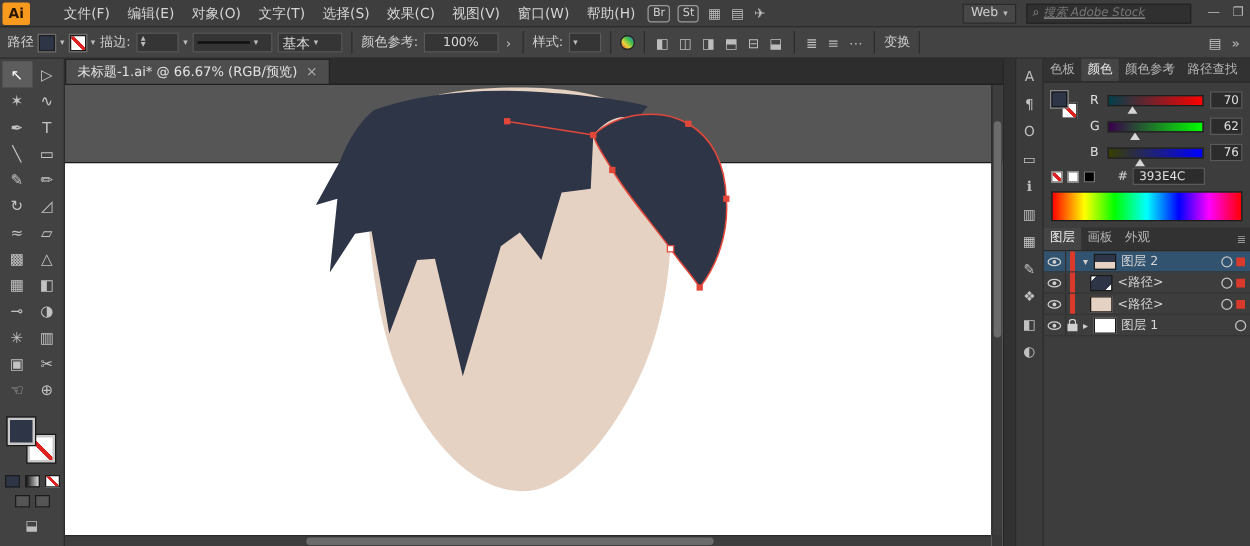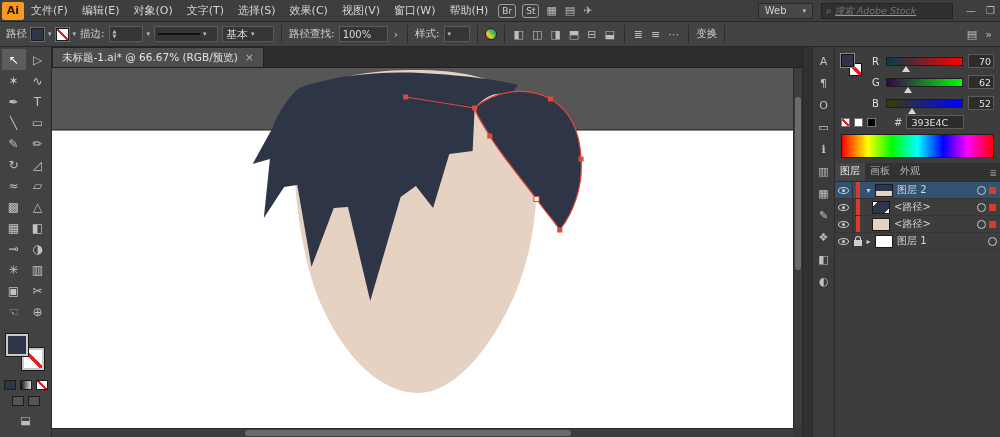--- a/index.html
+++ b/index.html
@@ -1,26 +1,26 @@
 <!DOCTYPE html>
 <html><head>
 <meta charset="utf-8">
 <style>
   * { box-sizing: border-box; margin: 0; padding: 0; }
   html,body { width:1000px; height:437px; overflow:hidden; }
   body { background:#3c3c3c; font-family:"DejaVu Sans","Liberation Sans",sans-serif; font-size:11px; color:#d8d8d8; }
 
   
   .menubar { height:22px; display:flex; align-items:center; background:#3e3e3e; border-bottom:1px solid #262626; padding-left:2px; }
-  .ai-logo { width:22px; height:18px; background:#f79a1e; color:#2b1700; font-weight:bold; font-size:11px; display:flex; align-items:center; justify-content:center; border-radius:2px; margin-right:0; }
+  .ai-logo { width:22px; height:18px; background:#f79a1e; color:#2b1700; font-weight:bold; font-size:11px; display:flex; align-items:center; justify-content:center; border-radius:2px; margin-right:20px; }
   .menu-item { padding:0 7px; line-height:21px; font-size:11px; color:#d4d4d4; white-space:nowrap; }
   .badge { border:1px solid #9a9a9a; border-radius:3px; font-size:9px; height:14px; line-height:12px; padding:0 3px; margin:0 3px; color:#cfcfcf; }
   .mb-icon { color:#b9b9b9; font-size:11px; padding:0 4px; }
   .mb-right { margin-left:auto; display:flex; align-items:center; }
-  .workspace { display:flex; align-items:center; gap:16px; background:#474747; border:1px solid #2a2a2a; height:16px; padding:0 6px; font-size:10px; color:#cfcfcf; margin-right:8px; }
+  .workspace { display:flex; align-items:center; gap:4px; background:#474747; border:1px solid #2a2a2a; height:16px; padding:0 6px; font-size:10px; color:#cfcfcf; margin-right:8px; }
   .search-box { display:flex; align-items:center; background:#303030; border:1px solid #222; height:16px; width:132px; padding:0 4px; margin-right:8px; }
   .search-box .mag { color:#8f8f8f; font-size:10px; margin-right:3px; }
   .search-box input { background:transparent; border:0; outline:none; color:#9a9a9a; font-style:italic; font-size:9.5px; width:100%; font-family:inherit;text-decoration:underline; }
   .win-icon { color:#b5b5b5; font-size:10px; padding:0 5px; }
 
   
   .controlbar { height:25px; display:flex; align-items:center; background:#434343; border-bottom:1px solid #282828; gap:4px; padding:0 6px; font-size:10.5px; }
   .cb-label { color:#cfcfcf; white-space:nowrap; }
   .mini-swatch { width:13px; height:13px; border:1px solid #1d1d1d; outline:1px solid #6b6b6b; }
   .ms-fill { background:#2e3547; }
@@ -175,22 +175,22 @@
     <span class="caret">▾</span>
     <span class="cb-box" style="width:64px">
       <span class="brush-line"></span>
       <span class="caret">▾</span>
     </span>
     <span class="cb-box" style="width:52px">
       <span style="font-size:11px">基本</span>
       <span class="caret">▾</span>
     </span>
     <span class="sep"></span>
-    <span class="cb-label">路径查找:</span>
-    <span class="cb-box" style="width:49px;justify-content:flex-start">
+    <span class="cb-label">颜色参考:</span>
+    <span class="cb-box" style="width:60px;justify-content:center">
       <span style="font-size:10px">100%</span>
     </span>
     <span class="cb-icon">›</span>
     <span class="sep"></span>
     <span class="cb-label">样式:</span>
     <span class="cb-box" style="width:26px">
       <span class="caret">▾</span>
     </span>
     <span class="sep"></span>
     <span class="recolor"></span>
@@ -305,20 +305,26 @@
       <span class="strip-icon">▥</span>
       <span class="strip-icon">▦</span>
       <span class="strip-icon">✎</span>
       <span class="strip-icon">❖</span>
       <span class="strip-icon">◧</span>
       <span class="strip-icon">◐</span>
     </div>
 
     <div class="panels">
 
+      <div class="ptabs">
+        <span class="ptab">色板</span>
+        <span class="ptab active">颜色</span>
+        <span class="ptab">颜色参考</span>
+        <span class="ptab">路径查找</span>
+      </div>
 
       <div class="color-panel">
         <div class="cp-main">
           <div class="cp-ind">
             <span class="cp-fill"></span>
             <span class="cp-stroke"></span>
           </div>
           <div class="cp-sliders">
             <div class="sl-row">
               <span class="sl-label">R</span>
@@ -332,21 +338,21 @@
               <span class="sl-track tr-g">
                   <span class="sl-thumb" style="left:22%"></span>
                 </span>
               <span class="sl-value">62</span>
             </div>
             <div class="sl-row">
               <span class="sl-label">B</span>
               <span class="sl-track tr-b">
                   <span class="sl-thumb" style="left:28%"></span>
                 </span>
-              <span class="sl-value">52</span>
+              <span class="sl-value">76</span>
             </div>
           </div>
         </div>
         <div class="hex-row">
           <span class="sw9 sw-none"></span>
           <span class="sw9 sw-white"></span>
           <span class="sw9 sw-black"></span>
           <span class="hex-label">#</span>
           <span class="hex-box">393E4C</span>
         </div>

